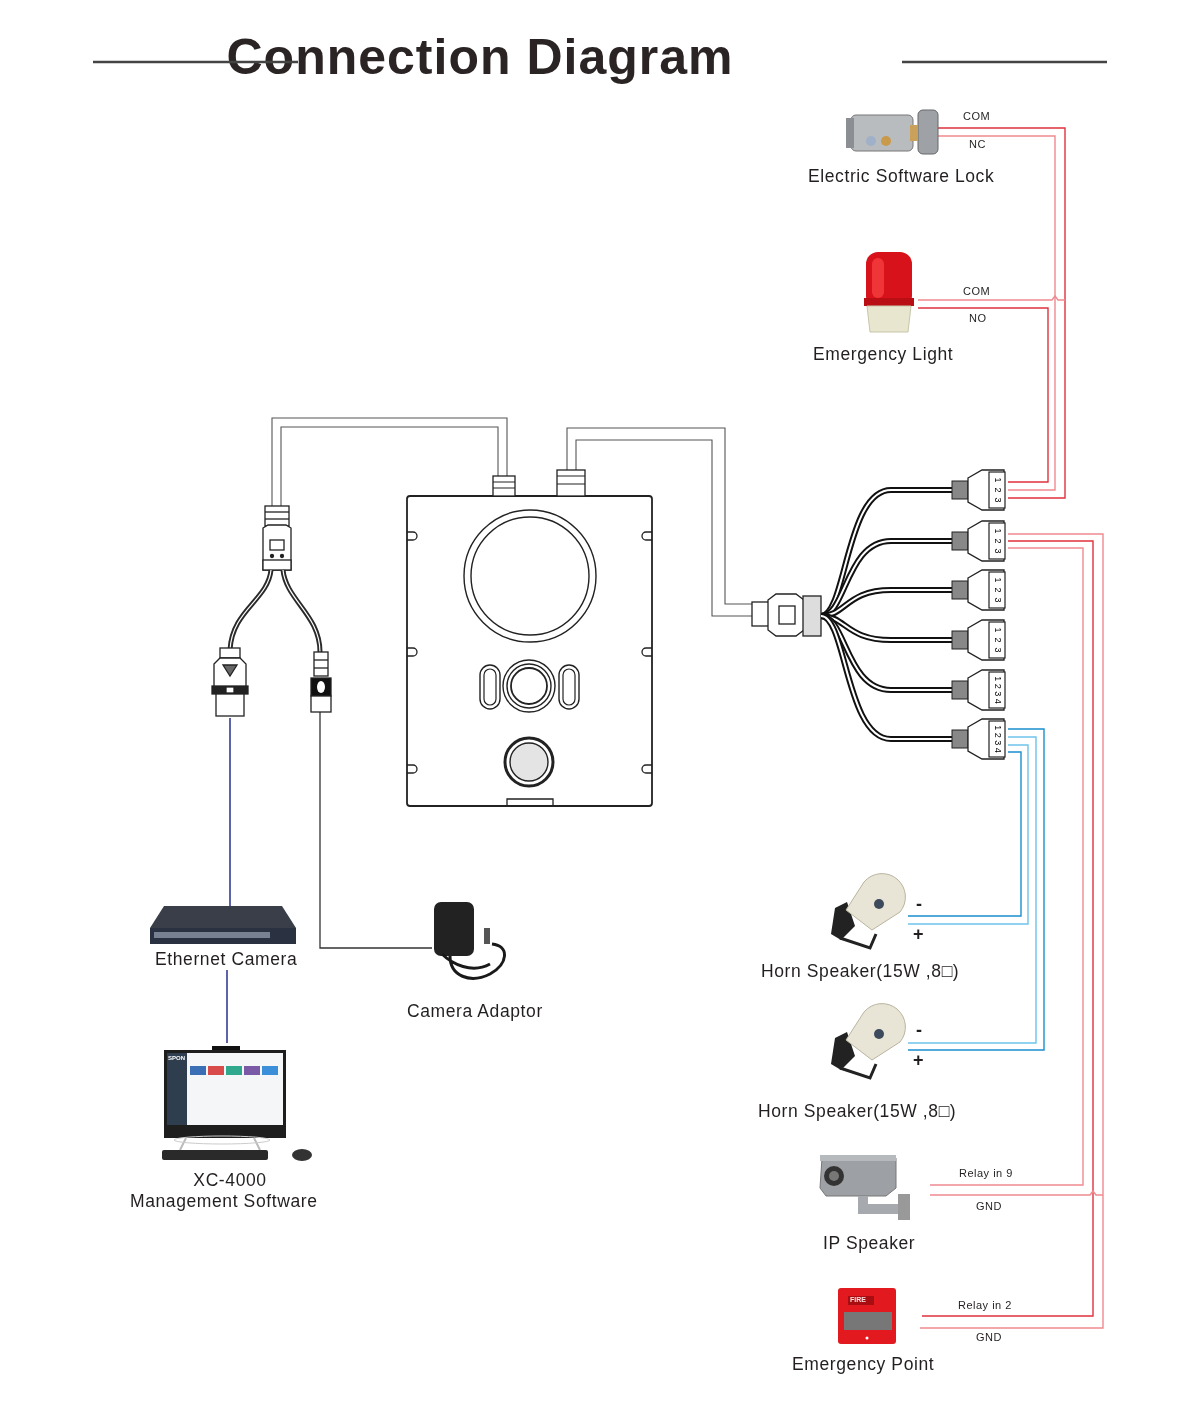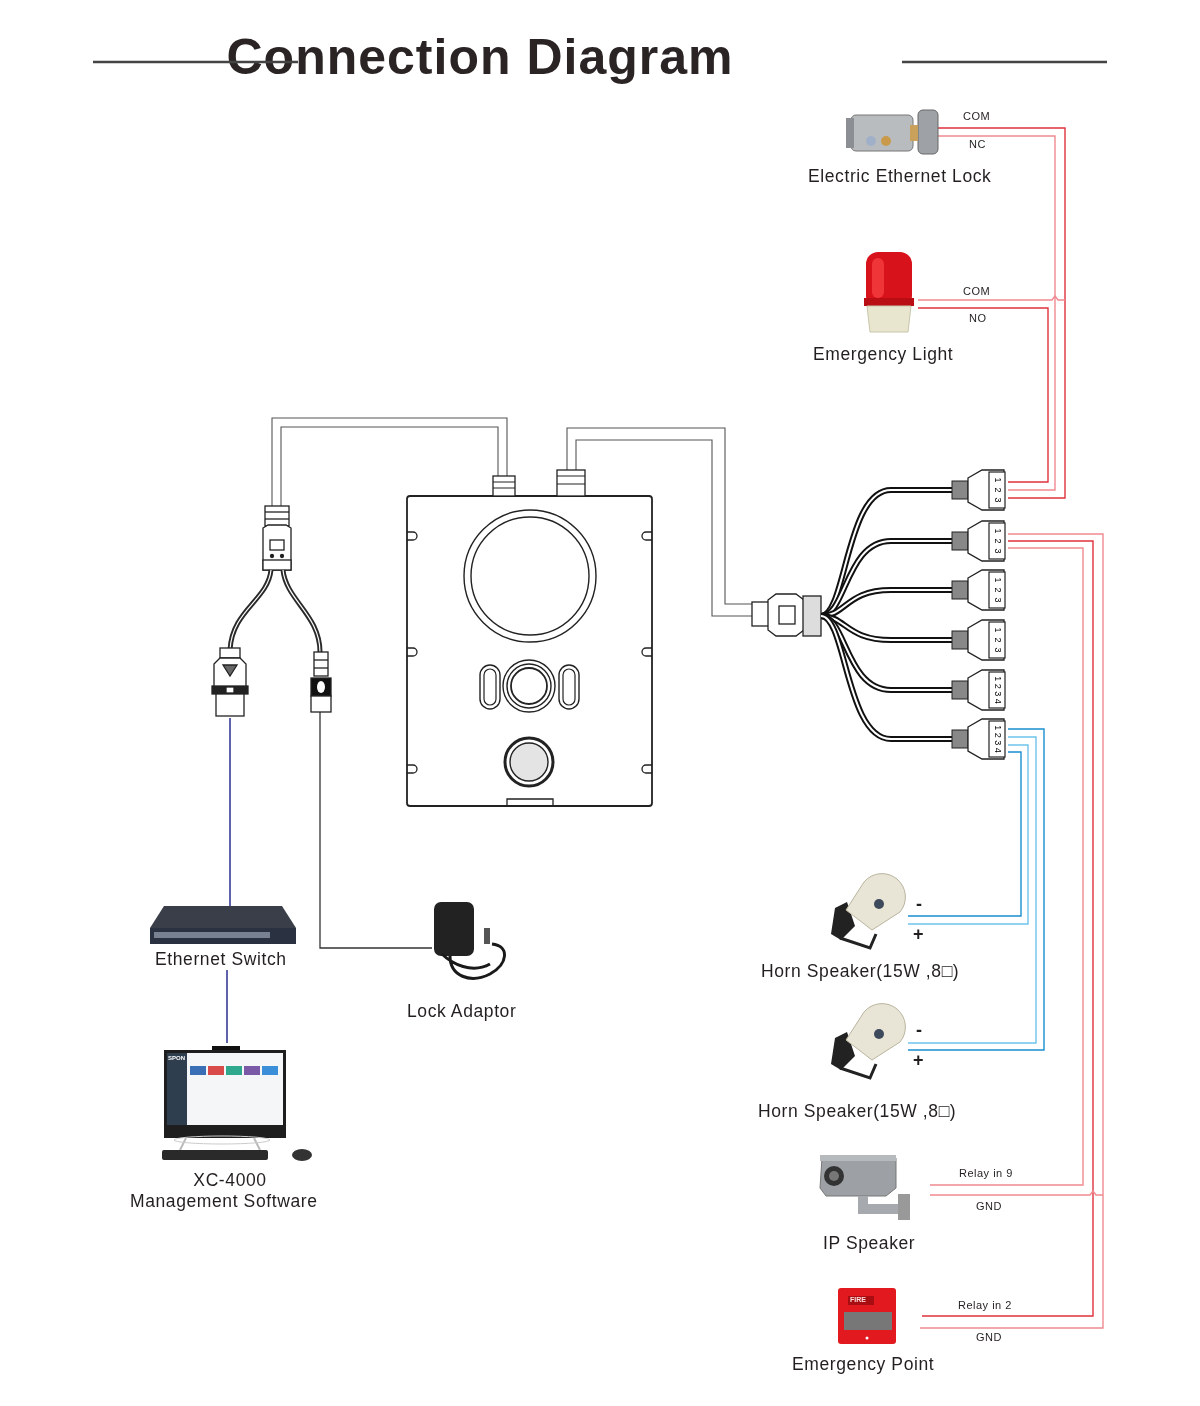--- a/index.html
+++ b/index.html
@@ -268,21 +268,21 @@
     <rect x="262" y="1066" width="16" height="9" fill="#3b8fd9"></rect>
     <path d="M186,1138 l-6,12 m74,-12 l6,12" stroke="#bbb" stroke-width="2"></path>
     <ellipse cx="222" cy="1140" rx="48" ry="4" fill="none" stroke="#ccc"></ellipse>
     <rect x="162" y="1150" width="106" height="10" rx="2" fill="#2a2a2a"></rect>
     <ellipse cx="302" cy="1155" rx="10" ry="6" fill="#333"></ellipse>
   </g>
 </svg>
 
 <div class="lbl pin" style="left:963px;top:110px">COM</div>
 <div class="lbl pin" style="left:969px;top:138px">NC</div>
-<div class="lbl dev" style="left:808px;top:166px">Electric Ethernet Lock</div>
+<div class="lbl dev" style="left:808px;top:166px">Electric Software Lock</div>
 
 <div class="lbl pin" style="left:963px;top:285px">COM</div>
 <div class="lbl pin" style="left:969px;top:312px">NO</div>
 <div class="lbl dev" style="left:813px;top:344px">Emergency Light</div>
 
 <div class="lbl sign" style="left:916px;top:894px">-</div>
 <div class="lbl sign" style="left:913px;top:924px">+</div>
 <div class="lbl dev" style="left:761px;top:961px">Horn Speaker(15W ,8□)</div>
 
 <div class="lbl sign" style="left:916px;top:1020px">-</div>
@@ -291,17 +291,17 @@
 
 <div class="lbl pin" style="left:959px;top:1167px">Relay in 9</div>
 <div class="lbl pin" style="left:976px;top:1200px">GND</div>
 <div class="lbl dev" style="left:823px;top:1233px">IP Speaker</div>
 
 <div class="lbl pin" style="left:958px;top:1299px">Relay in 2</div>
 <div class="lbl pin" style="left:976px;top:1331px">GND</div>
 <div class="lbl" style="left:850px;top:1296px;font-size:7px;font-weight:bold;color:#ffdddd">FIRE</div>
 <div class="lbl dev" style="left:792px;top:1354px">Emergency Point</div>
 
-<div class="lbl dev" style="left:155px;top:949px">Ethernet Switch</div>
-<div class="lbl dev" style="left:407px;top:1001px">Lock Adaptor</div>
+<div class="lbl dev" style="left:155px;top:949px">Ethernet Camera</div>
+<div class="lbl dev" style="left:407px;top:1001px">Camera Adaptor</div>
 <div class="lbl" style="left:168px;top:1055px;font-size:6px;font-weight:bold;color:#fff">SPON</div>
 <div class="lbl dev" style="left:130px;top:1170px;width:200px;text-align:center">XC-4000</div>
 <div class="lbl dev" style="left:130px;top:1191px;width:200px;text-align:left">Management Software</div>
 
 </body></html>

